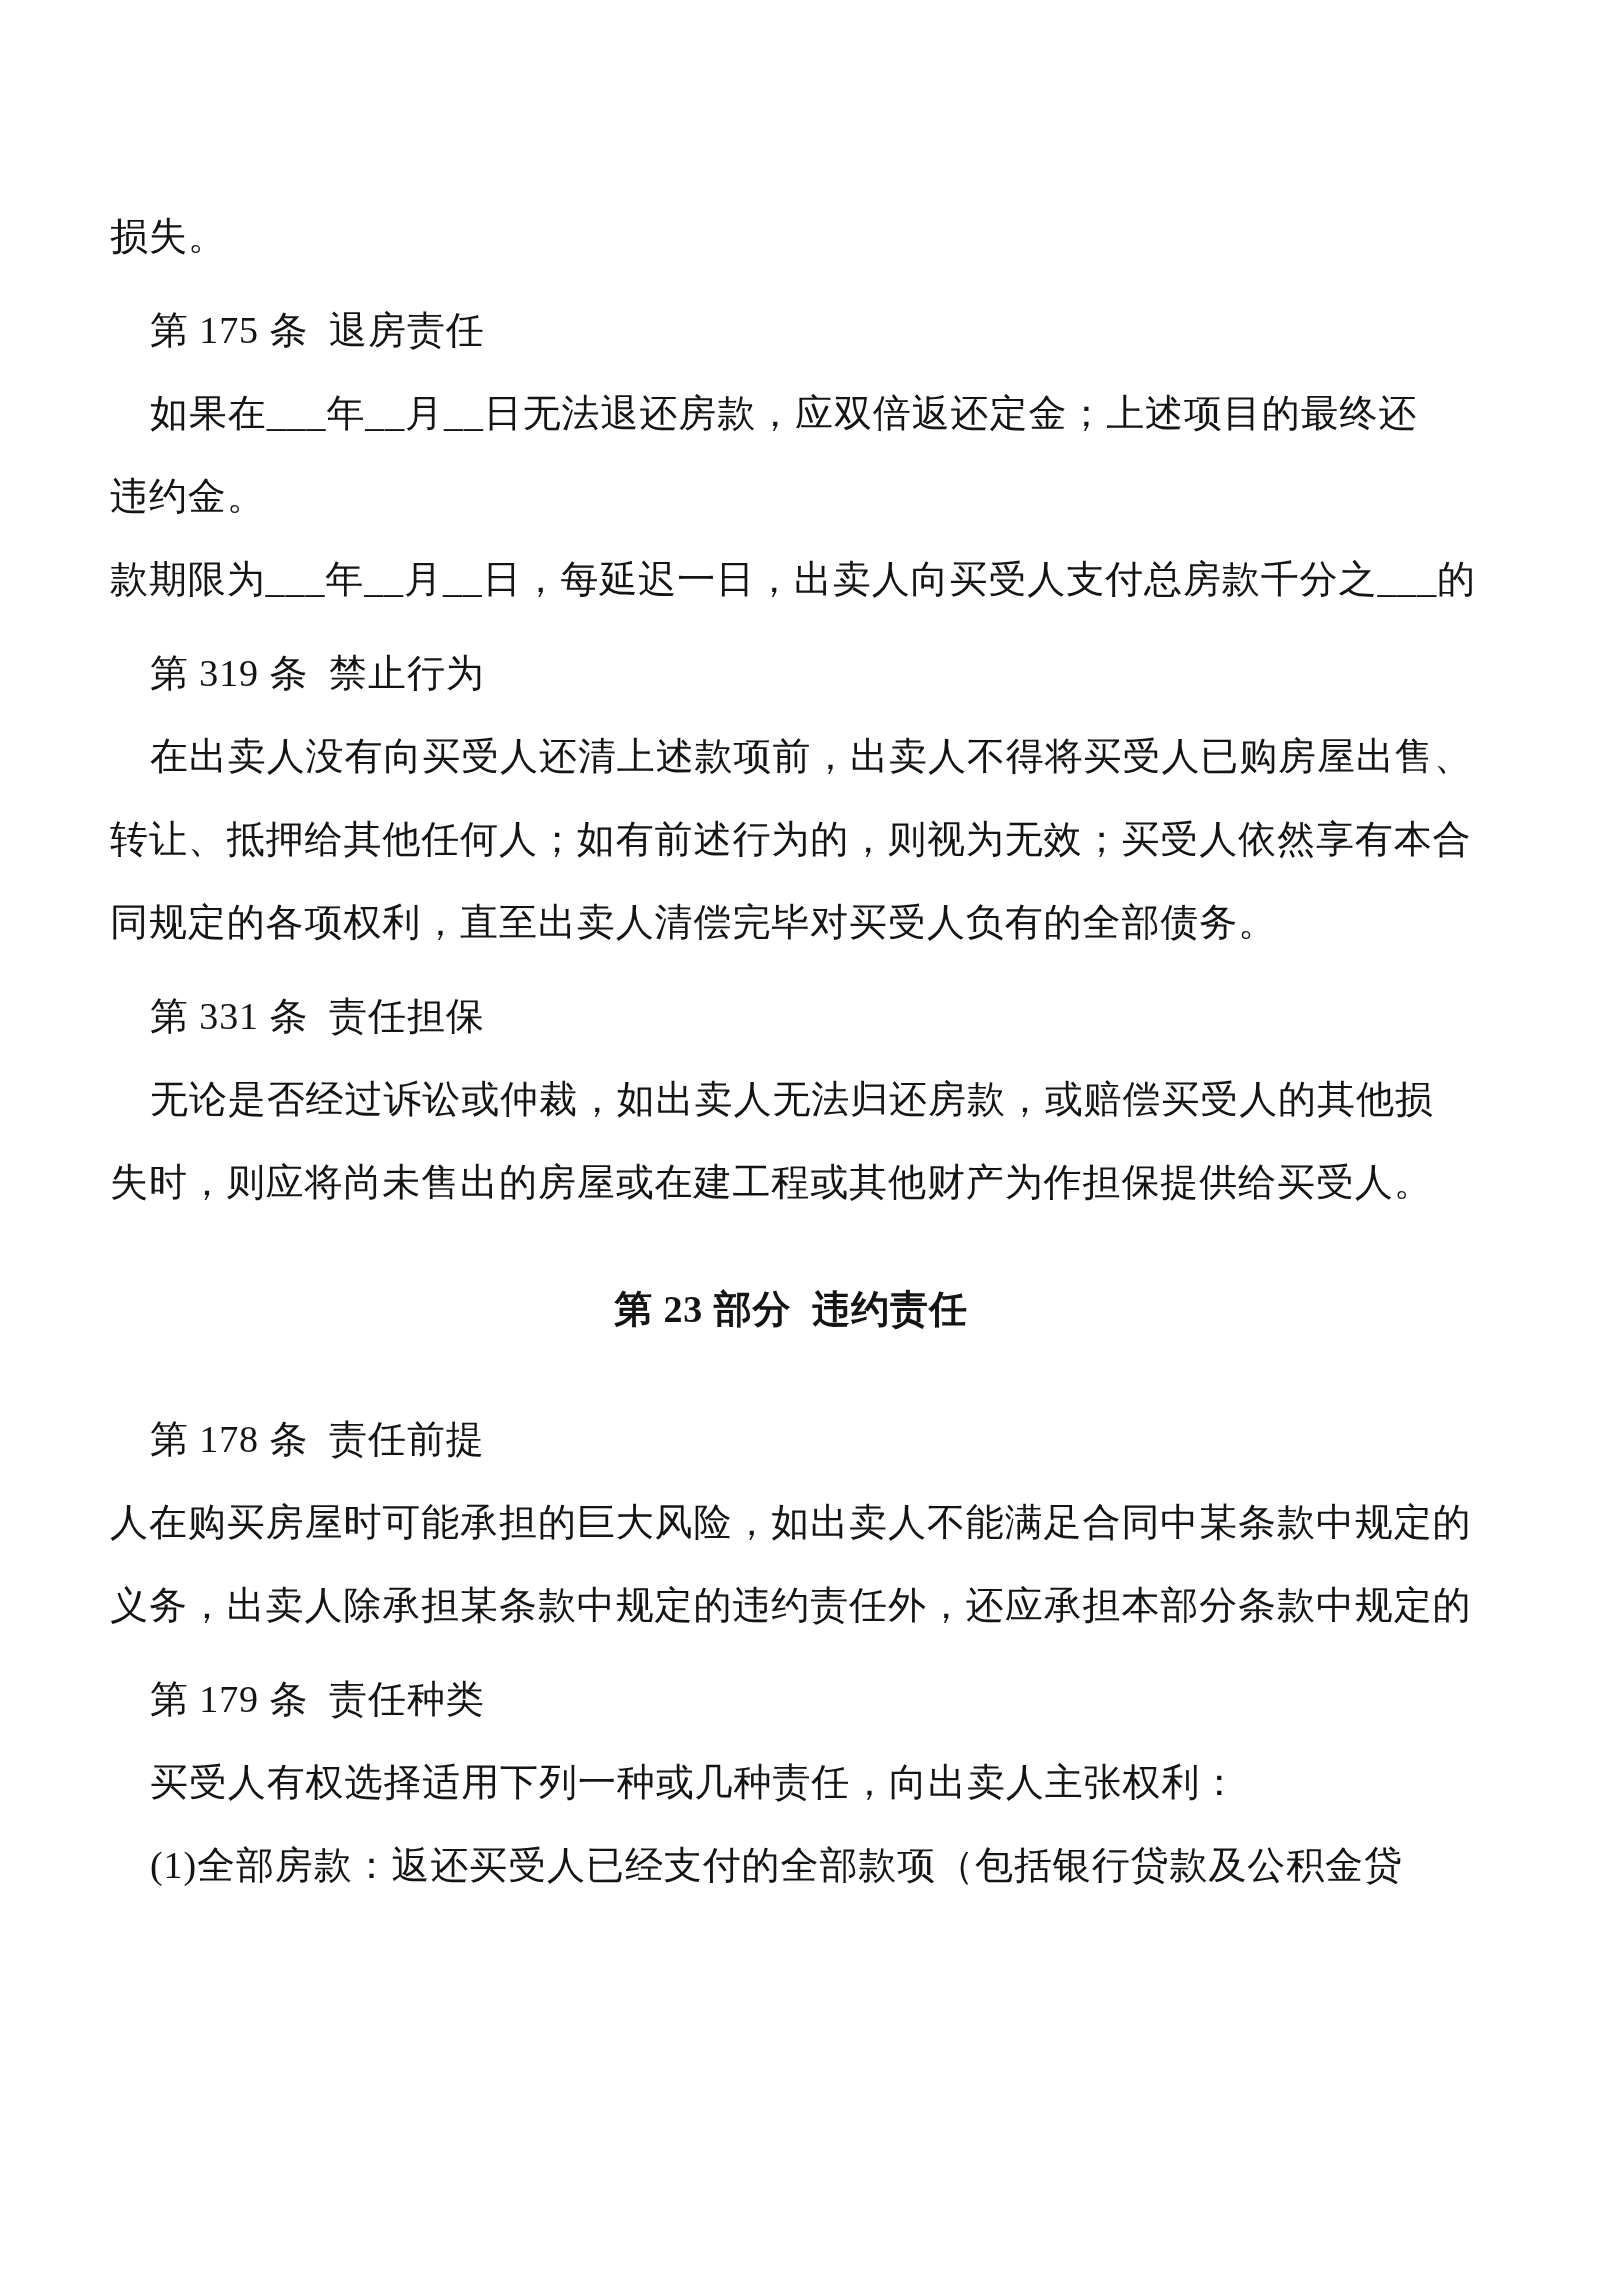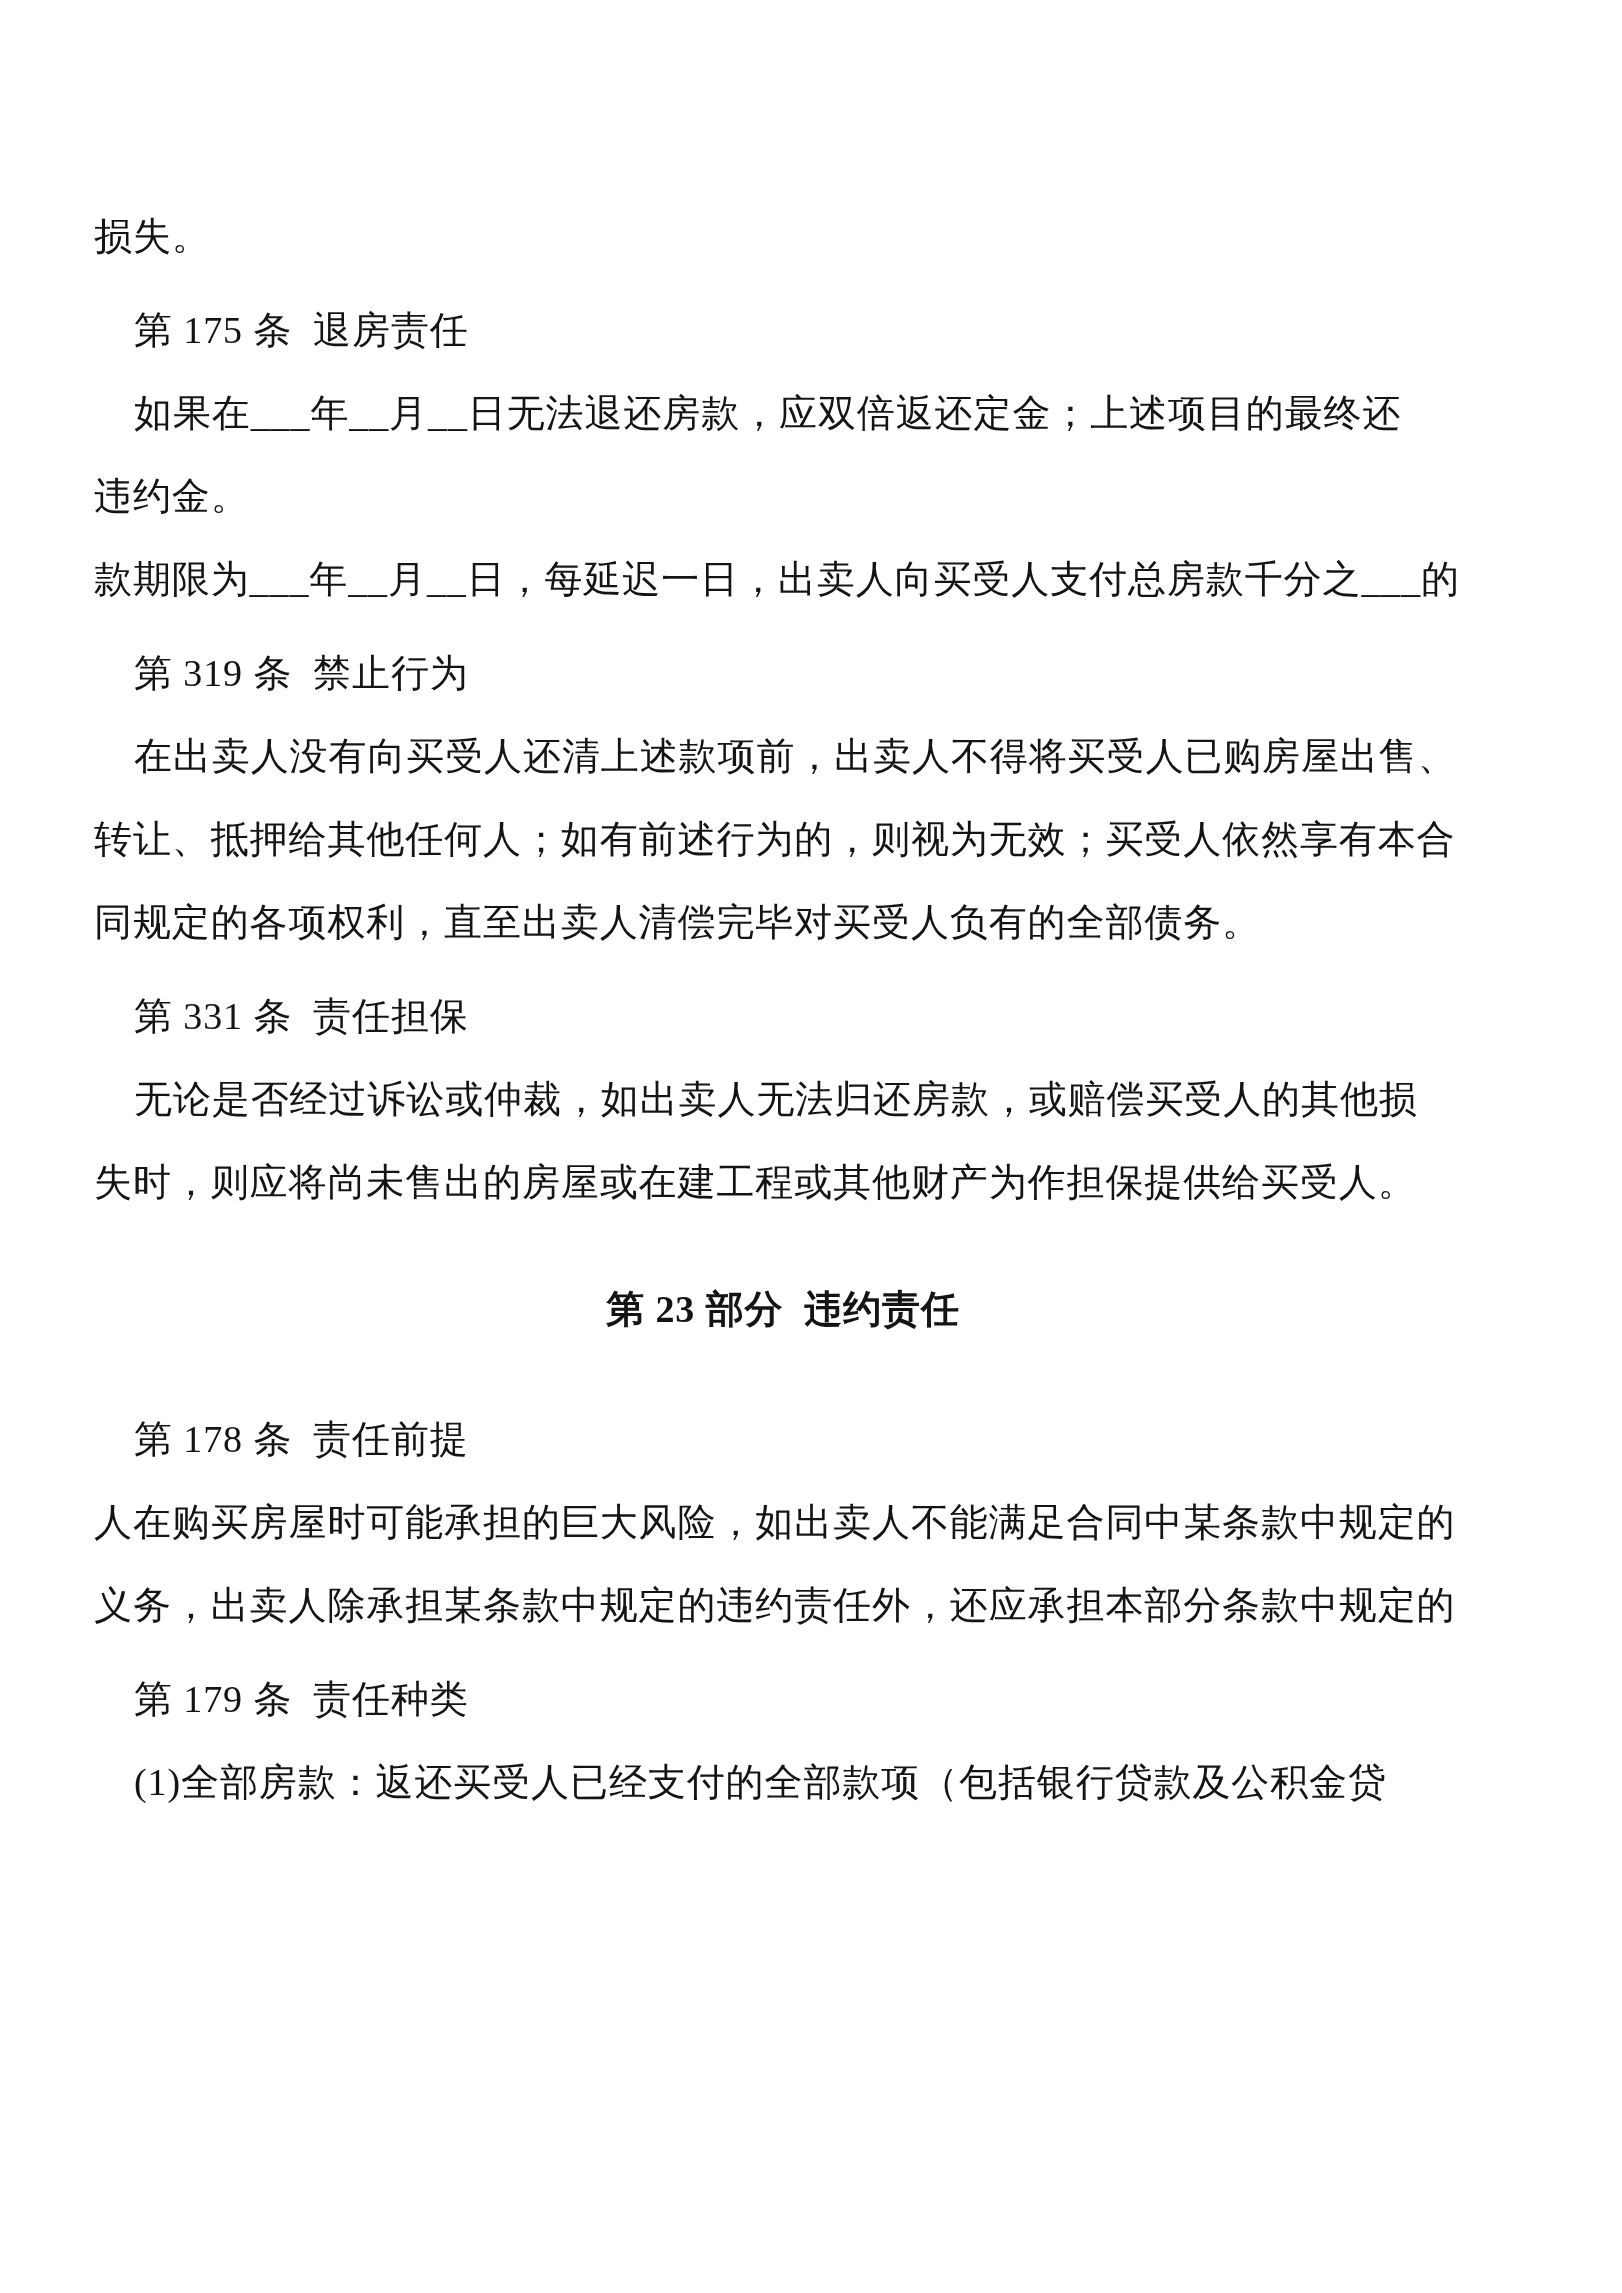--- a/index.html
+++ b/index.html
@@ -11,22 +11,21 @@
     position: relative;
     width: 1623px;
     height: 2294px;
     margin: 0 auto;
     background: #ffffff;
     overflow: hidden;
     font-family: "Liberation Serif", "DejaVu Serif", serif;
     color: #141414;
   }
   .content {
-    padding: 195px 151px 0 70px;
-    margin-left: 24px;
+    padding: 195px 151px 0 110px;
   }
   .line {
     font-size: 38px;
     height: 83px;
     display: flex;
     align-items: center;
     white-space: pre;
     letter-spacing: 0.9px;
     color: #141414;
   }
@@ -62,16 +61,17 @@
       <div class="line t-body">转让、抵押给其他任何人；如有前述行为的，则视为无效；买受人依然享有本合</div>
       <div class="line t-body">同规定的各项权利，直至出卖人清偿完毕对买受人负有的全部债务。</div>
       <div class="line t-heading">第 331 条  责任担保</div>
       <div class="line t-body-indent">无论是否经过诉讼或仲裁，如出卖人无法归还房款，或赔偿买受人的其他损</div>
       <div class="line t-body">失时，则应将尚未售出的房屋或在建工程或其他财产为作担保提供给买受人。</div>
       <div class="line t-part-heading">第 23 部分  违约责任</div>
       <div class="line t-heading">第 178 条  责任前提</div>
       <div class="line t-body">人在购买房屋时可能承担的巨大风险，如出卖人不能满足合同中某条款中规定的</div>
       <div class="line t-body">义务，出卖人除承担某条款中规定的违约责任外，还应承担本部分条款中规定的</div>
       <div class="line t-heading">第 179 条  责任种类</div>
+      <div class="line t-body-indent">买受人有权选择适用下列一种或几种责任，向出卖人主张权利：</div>
       <div class="line t-body-indent">(1)全部房款：返还买受人已经支付的全部款项（包括银行贷款及公积金贷</div>
     </div>
 </div>
 
 
 </body></html>

